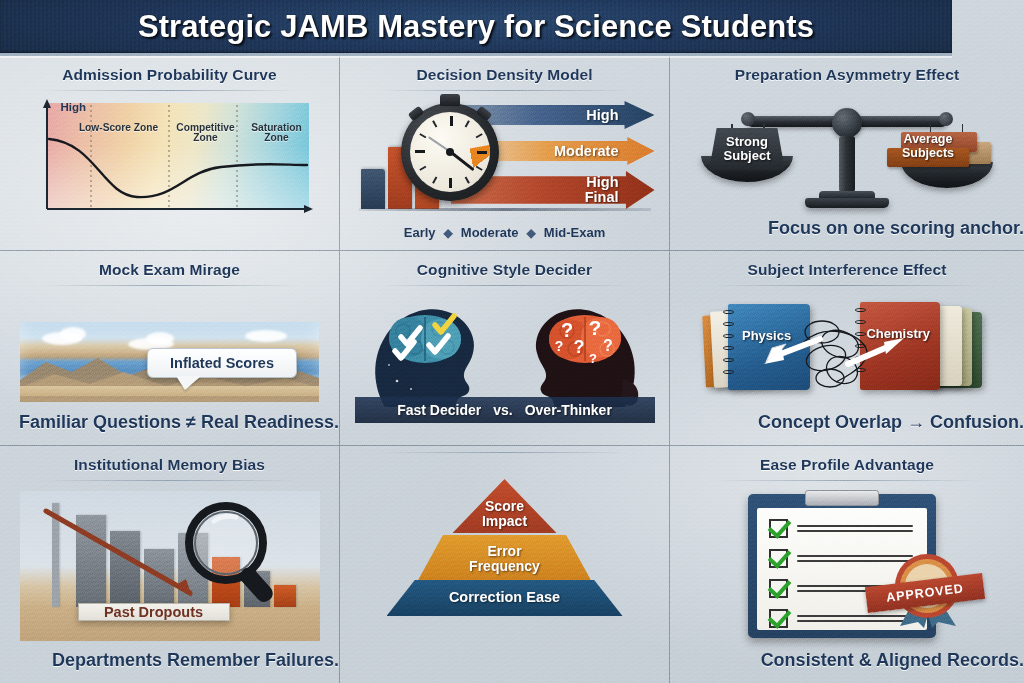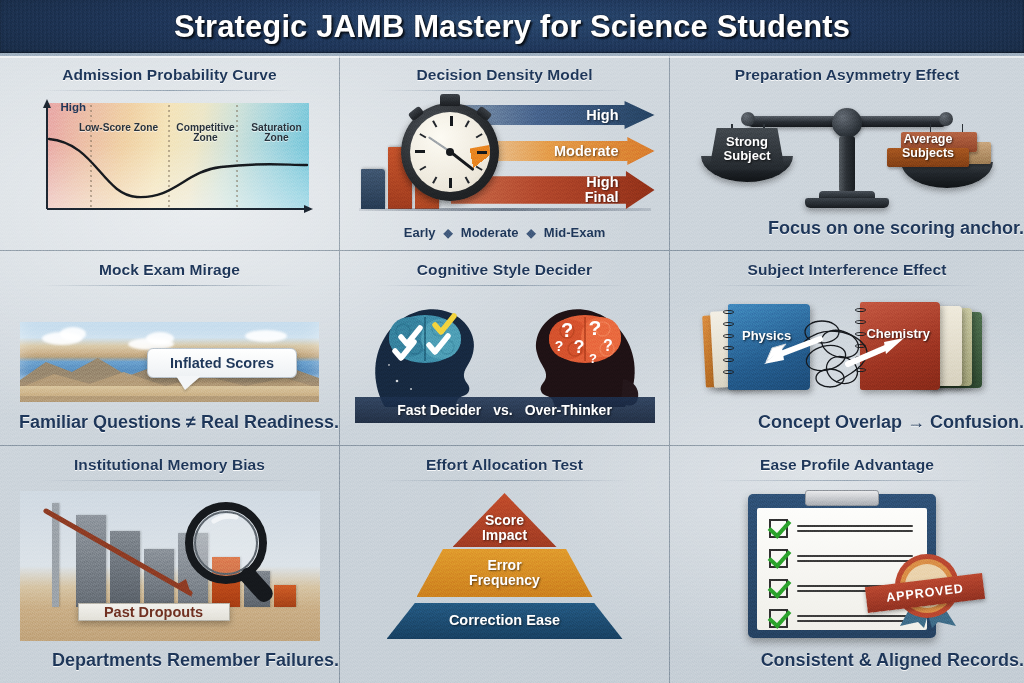--- a/index.html
+++ b/index.html
@@ -27,21 +27,21 @@
       repeating-linear-gradient(37deg, rgba(255,255,255,.07) 0 1px, rgba(0,0,0,.035) 1px 2px),
       repeating-linear-gradient(113deg, rgba(255,255,255,.06) 0 1px, rgba(0,0,0,.03) 1px 2px),
       repeating-linear-gradient(0deg, rgba(0,0,0,.02) 0 2px, rgba(255,255,255,.03) 2px 4px);
     opacity: .75;
     mix-blend-mode: overlay;
     z-index: 60;
   }
 
   
   .header {
-    position: absolute; left:0; top:0; width: 1024px; height: 56px;
+    position: absolute; left:0; top:0; width: 952px; height: 56px;
     background:
       radial-gradient(ellipse 70% 120% at 50% 40%, #27456c 0%, #1d3457 45%, #16283f 100%);
     border-bottom: 3px solid #9fb0c0;
     box-shadow: 0 2px 0 rgba(255,255,255,.55), inset 0 -1px 2px rgba(0,0,0,.5);
     display: flex; align-items: center; justify-content: center;
     z-index: 30;
   }
   .header::before{
     content:"";position:absolute;inset:0;
     background-image:repeating-linear-gradient(90deg, rgba(255,255,255,.025) 0 2px, rgba(0,0,0,.03) 2px 4px);
@@ -663,37 +663,36 @@
             <circle cx="44" cy="42" r="31" fill="none" stroke="#5b636b" stroke-width="2"></circle>
             <path d="M32,20 a28,28 0 0 1 22,-4" stroke="rgba(255,255,255,.6)" stroke-width="5" fill="none" stroke-linecap="round"></path>
             <rect x="66" y="64" width="17" height="40" rx="8" transform="rotate(-42 74 84)" fill="#15181c"></rect>
           </svg>
         </div>
       </div>
       <div class="caption">Departments Remember Failures.</div>
     </div>
 
     <div class="cell">
-      <div class="panel-title">Effort Allocation Test</div>
       <div class="title-rule"></div>
       <div class="art">
         <div class="pyr">
           <div class="pyr-row" style="top:6px; width:104px; height:54px; font-size:14px;
                background:linear-gradient(180deg,#c14a2a,#9e3a22);
                clip-path: polygon(50% 0, 100% 100%, 0 100%);">
             <span style="white-space:pre-line; padding-top:16px;">Score
 Impact</span>
           </div>
           <div class="pyr-row" style="top:62px; width:176px; height:48px; font-size:14px;
                background:linear-gradient(180deg,#e0992c,#cb7d1d);
                clip-path: polygon(15% 0, 85% 0, 100% 100%, 0 100%);">
             <span style="white-space:pre-line;">Error
 Frequency</span>
           </div>
-          <div class="pyr-row" style="top:116px; width:236px; height:36px; font-size:14.5px;
+          <div class="pyr-row" style="top:107px; width:236px; height:36px; font-size:14.5px;
                background:linear-gradient(180deg,#23577f,#173f60);
                clip-path: polygon(12% 0, 88% 0, 100% 100%, 0 100%);">
             <span>Correction Ease</span>
           </div>
         </div>
       </div>
       <div class="caption tall"></div>
     </div>
 
     <div class="cell">

